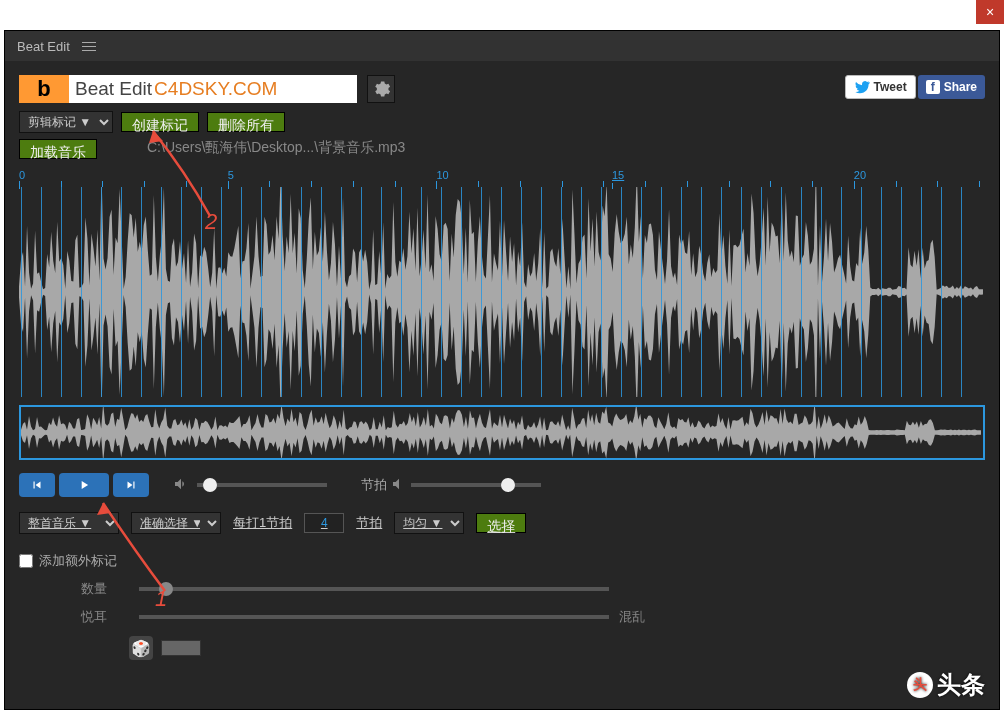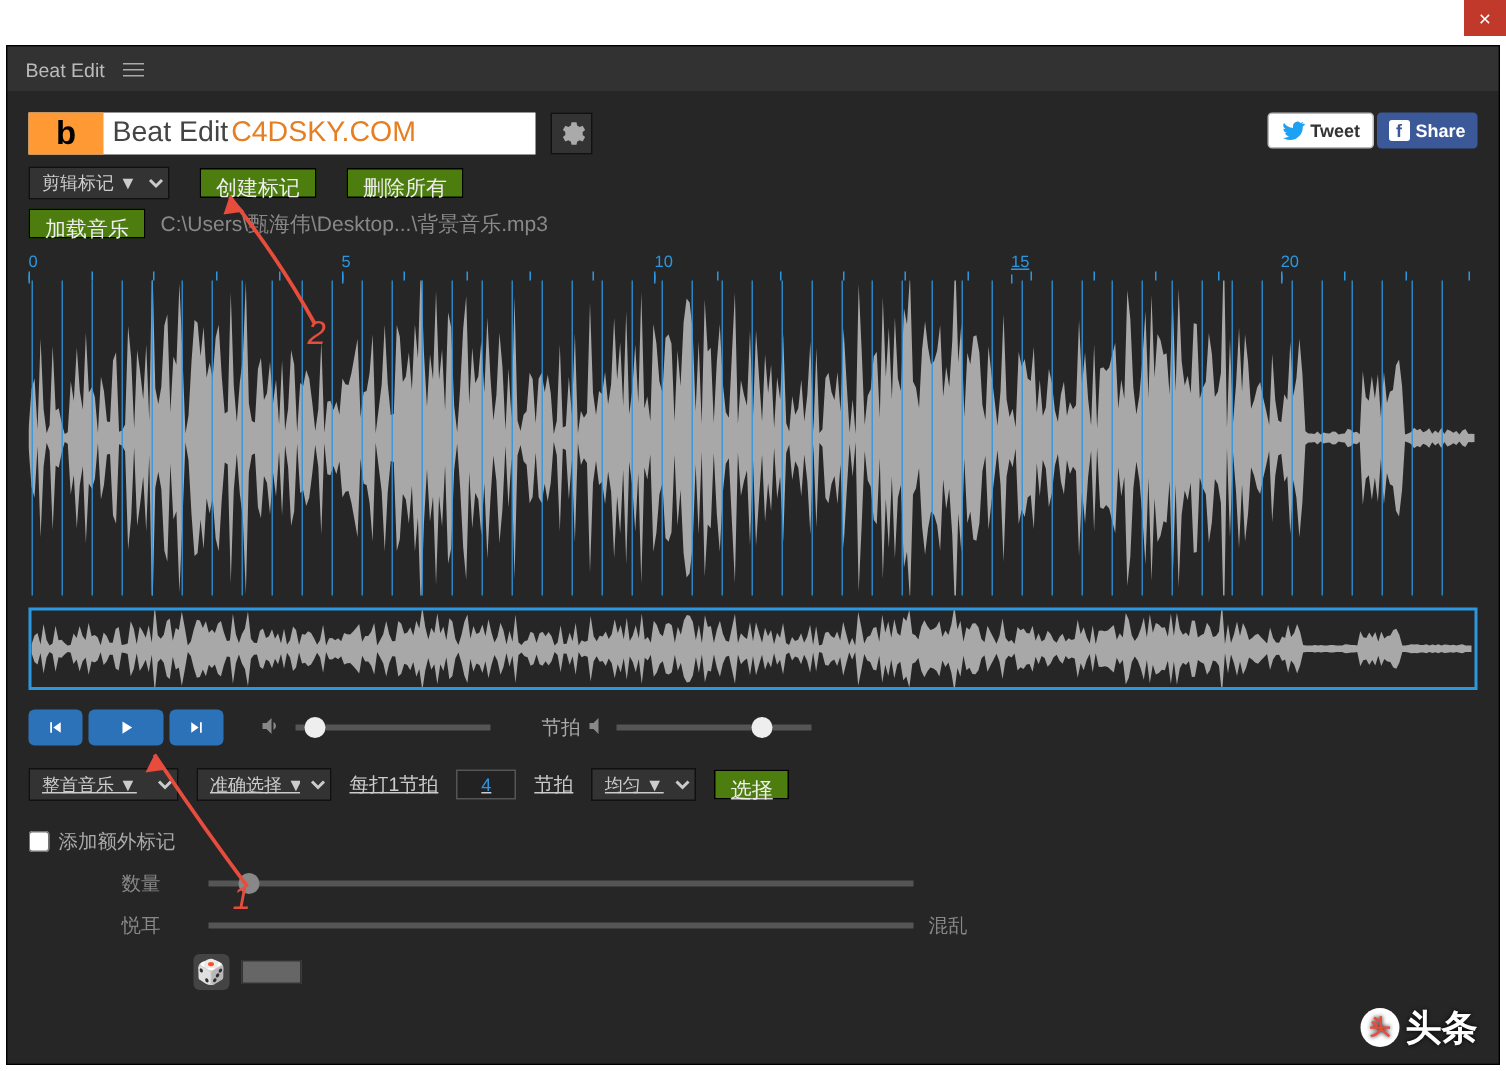--- a/index.html
+++ b/index.html
@@ -17,25 +17,25 @@
 .logo-text { font-size: 19px; color: #444; padding-left: 6px; }
 .logo-url { font-size: 19px; color: #e67e22; padding-left: 2px; }
 .gear-btn { width: 28px; height: 28px; background: #333; border: 1px solid #111; display: flex; align-items: center; justify-content: center; cursor: pointer; }
 .gear-btn svg { width: 20px; height: 20px; fill: #aaa; }
 .share-row { position: absolute; right: 14px; top: 14px; display: flex; gap: 2px; }
 .tweet-btn, .fb-btn { height: 24px; padding: 0 8px; display: flex; align-items: center; gap: 4px; color: #fff; font-size: 12px; font-weight: bold; border-radius: 3px; cursor: pointer; }
 .tweet-btn { background: #fff; color: #333; border: 1px solid #bbb; }
 .tweet-btn svg { width: 16px; height: 16px; fill: #1da1f2; }
 .fb-btn { background: #3b5998; }
 .fb-btn span.f { background: #fff; color: #3b5998; width: 14px; height: 14px; display: inline-flex; align-items: center; justify-content: center; font-weight: bold; border-radius: 2px; }
-.controls-row { display: flex; align-items: center; gap: 20px; margin-bottom: 6px; }
+.controls-row { display: flex; align-items: center; gap: 8px; margin-bottom: 6px; }
 .sel { background: #333; border: 1px solid #111; color: #ccc; height: 22px; font-size: 12px; padding: 0 4px; }
 .btn { background: #4d7c0f; border: 1px solid #000; color: #eee; height: 20px; padding: 4px 10px; font-size: 14px; cursor: pointer; }
-.load-row { display: flex; align-items: flex-end; gap: 10px; margin-bottom: 4px; }
-.filepath { color: #888; font-size: 14px; }
+.load-row { display: flex; align-items: flex-start; gap: 10px; margin-bottom: 4px; }
+.filepath { color: #888; font-size: 14px; margin-left: 40px; }
 .waveform-area { position: relative; height: 236px; background: #262626; margin-bottom: 2px; }
 .ruler { height: 28px; position: relative; }
 .tick { position: absolute; top: 6px; color: #2c97de; font-size: 11px; }
 .tick::before { content: ''; position: absolute; left: 0; top: 14px; width: 1px; height: 6px; background: #2c97de; }
 .minor-tick { position: absolute; top: 18px; width: 1px; height: 6px; background: #2c97de; }
 .wave-main { position: absolute; top: 24px; left: 0; right: 0; height: 210px; }
 .beat-line { position: absolute; top: 0; bottom: 0; width: 1px; background: #2c97de; opacity: 0.85; z-index: 2; }
 .wave-svg { position: absolute; top: 0; left: 0; width: 100%; height: 100%; }
 .overview { height: 55px; border: 2px solid #2c97de; background: #262626; position: relative; margin-top: 6px; }
 .overview svg { width: 100%; height: 100%; }
@@ -123,21 +123,21 @@
     <div class="load-row">
       <button class="btn">加载音乐</button>
       <span class="filepath">C:\Users\甄海伟\Desktop...\背景音乐.mp3</span>
     </div>
 
     <div class="waveform-area">
       <div class="ruler" id="ruler">
           <span class="tick" style="left: 0px;">0</span>
           <span class="tick" style="left: 208.696px;">5</span>
           <span class="tick" style="left: 417.391px;">10</span>
-          <span class="tick" style="left: 655px; text-decoration: underline;">15</span>
+          <span class="tick" style="left: 593px; text-decoration: underline;">15</span>
           <span class="tick" style="left: 834.783px;">20</span>
           <span class="minor-tick" style="left: 0px;"></span>
           <span class="minor-tick" style="left: 41.7391px;"></span>
           <span class="minor-tick" style="left: 83.4783px;"></span>
           <span class="minor-tick" style="left: 125.217px;"></span>
           <span class="minor-tick" style="left: 166.957px;"></span>
           <span class="minor-tick" style="left: 208.696px;"></span>
           <span class="minor-tick" style="left: 250.435px;"></span>
           <span class="minor-tick" style="left: 292.174px;"></span>
           <span class="minor-tick" style="left: 333.913px;"></span>

